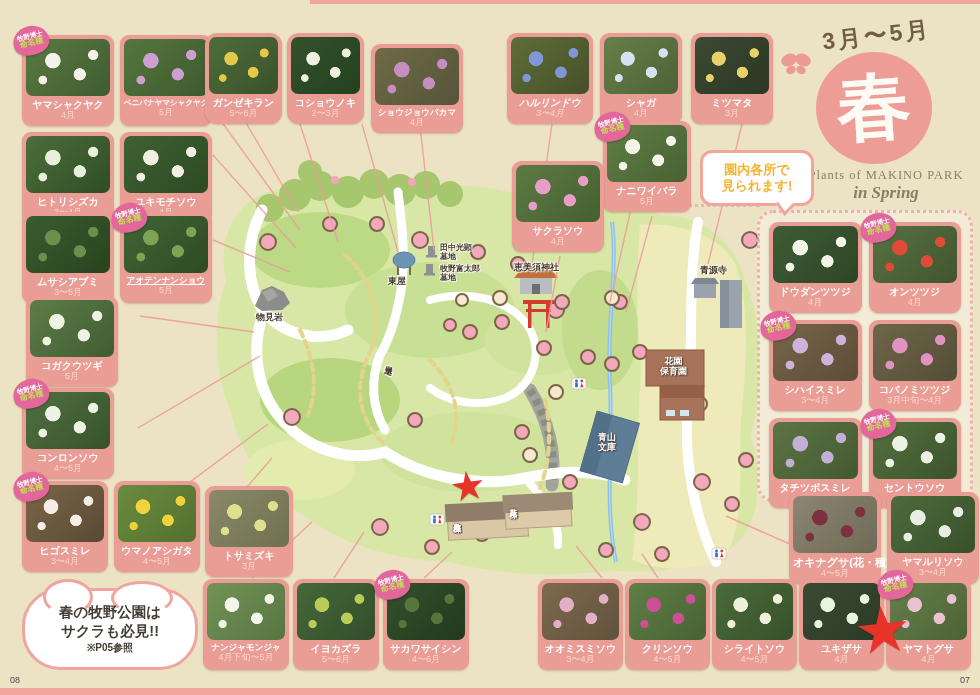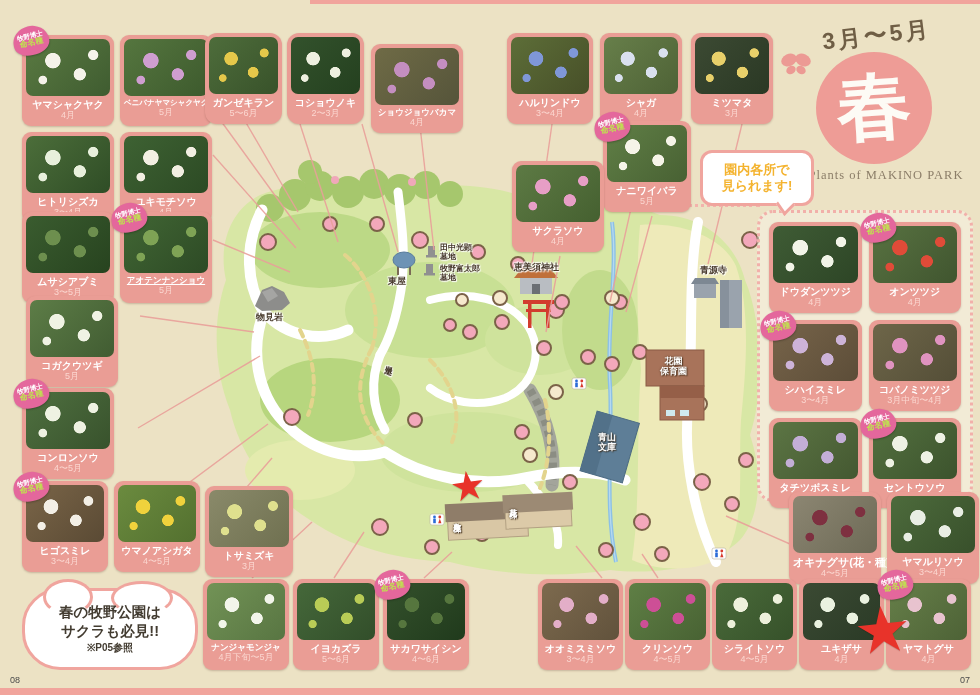--- a/index.html
+++ b/index.html
@@ -36,21 +36,21 @@
 
   #g-top-left{left:22px;top:35px;display:grid;grid-template-columns:repeat(2,92px);gap:6px;}
   #g-left-mid{left:22px;top:212px;display:flex;gap:6px;}
   #g-kogaku{left:26px;top:296px;}
   #g-konron{left:22px;top:388px;}
   #g-left-bottom{left:22px;top:481px;display:flex;gap:6px;}
   #g-left-bottom .card{width:86px;}
   #g-tosamizuki{left:205px;top:486px;} #g-tosamizuki .card{width:88px;}
   #g-top-mid{left:205px;top:33px;display:flex;gap:5px;} #g-top-mid .card{width:77px;border-radius:12px;}
   #g-shojo{left:371px;top:44px;} #g-shojo .card{width:92px;}
-  #g-haru{left:507px;top:33px;} #g-haru .card{width:86px;}
+  #g-haru{left:507px;top:33px;} #g-haru .card{width:86px;font-style:italic;}
   #g-shaga{left:600px;top:33px;display:flex;gap:9px;} #g-shaga .card{width:82px;}
   #g-naniwa{left:603px;top:121px;} #g-naniwa .card{width:88px;}
   #g-sakuraso{left:512px;top:161px;} #g-sakuraso .card{width:92px;}
   #g-right-panel{left:757px;top:210px;width:216px;height:292px;box-sizing:border-box;
      border:3px dotted #f2b0aa;border-radius:16px;background:rgba(255,255,255,.30);
      display:grid;grid-template-columns:repeat(2,1fr);gap:7px 7px;padding:9px;}
   #g-right-panel .card{width:auto;}
   #g-right-bottom{left:789px;top:492px;display:flex;gap:6px;}
   #g-bottom-left{left:203px;top:579px;display:flex;gap:4px;} #g-bottom-left .card{width:86px;}
   #g-bottom-right{left:538px;top:579px;display:flex;gap:2px;} #g-bottom-right .card{width:85px;}
@@ -330,20 +330,21 @@
   <ellipse cx="9" cy="10" rx="8" ry="6" fill="#ec9a94" transform="rotate(-25 9 10)"></ellipse>
   <ellipse cx="23" cy="10" rx="8" ry="6" fill="#ec9a94" transform="rotate(25 23 10)"></ellipse>
   <ellipse cx="11" cy="20" rx="5" ry="4" fill="#ec9a94" transform="rotate(-35 11 20)"></ellipse>
   <ellipse cx="21" cy="20" rx="5" ry="4" fill="#ec9a94" transform="rotate(35 21 20)"></ellipse>
 </svg>
 <div class="season-circle">
   <span>春</span>
 </div>
 <div class="subtitle">
   <div class="s1">Plants of MAKINO PARK</div>
+  <div class="s2">in Spring</div>
 </div>
 
 <div class="dottrail"></div>
 <div class="bubble1">
   <div>園内各所で</div>
   <div>見られます!</div>
 </div>
 <div class="cloud">
   <div class="c1">春の牧野公園は</div>
   <div class="c2">サクラも必見!!</div>

